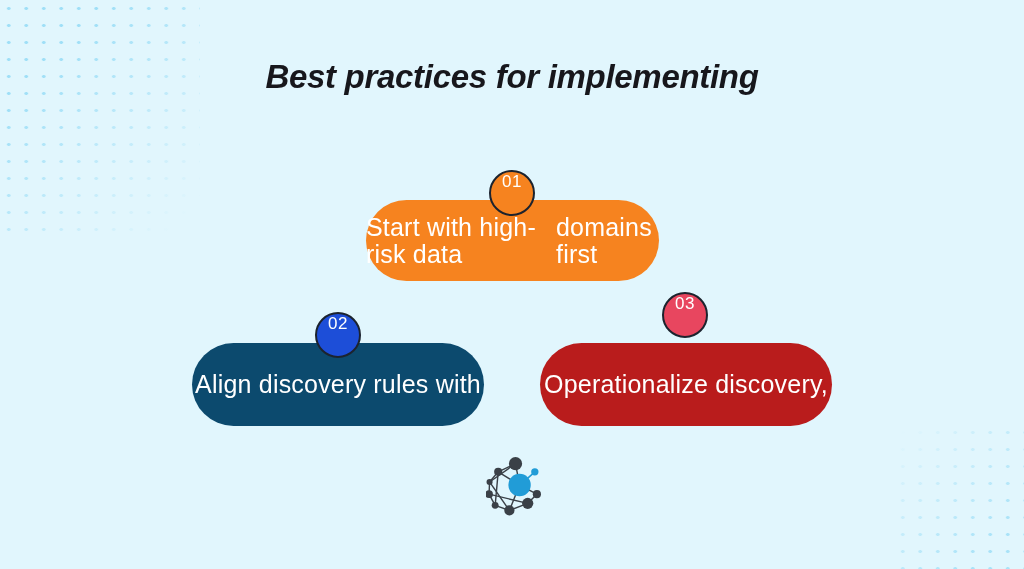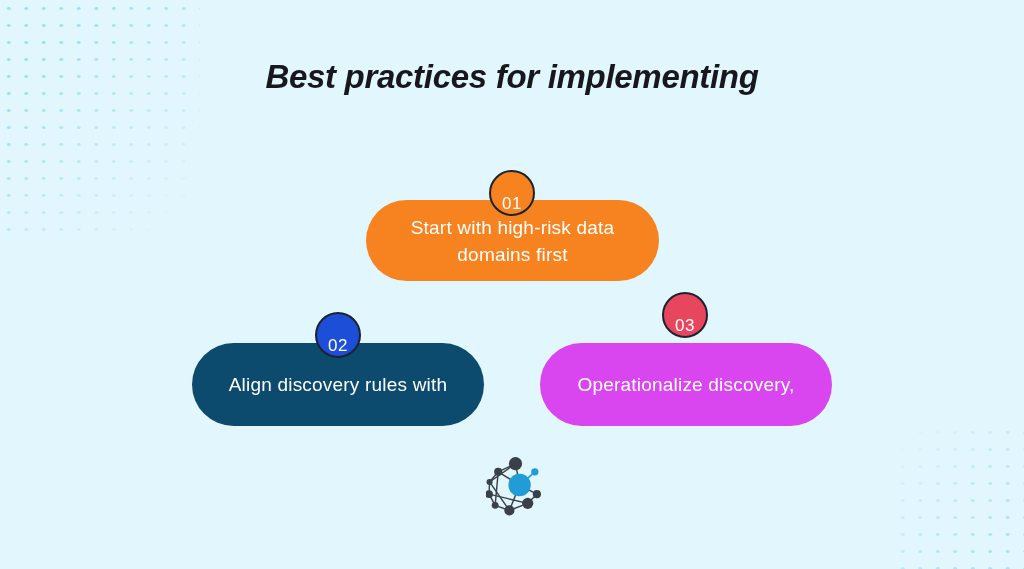--- a/index.html
+++ b/index.html
@@ -32,32 +32,32 @@
     color:#17171c;
     font-size:33px;font-weight:700;line-height:38px;
     letter-spacing:-0.3px;
     font-style:italic;
   }
   .card{position:absolute;}
   .pill{
     position:absolute;
     border-radius:42px;
     color:#ffffff;
-    display:flex;flex-direction:column;align-items:center;justify-content:center;
-    text-align:center;
-    font-size:19px;line-height:27px;
+    display:flex;flex-direction:row;align-items:center;justify-content:center;
+    text-align:left;
+    font-size:25px;line-height:27px;
     letter-spacing:0.2px;
   }
   .badge{
     position:absolute;
     width:42px;height:42px;
     border-radius:50%;
     border:2px solid #1c232e;
     color:#ffffff;
-    display:flex;align-items:flex-end;justify-content:center;
+    display:flex;align-items:flex-start;justify-content:center;
     font-size:17px;letter-spacing:0.5px;
     z-index:2;
   }
   
   .pill-1{left:366px;top:200px;width:293px;height:81px;}
   .badge-1{left:489px;top:170px;}
   
   .pill-2{left:192px;top:343px;width:292px;height:83px;}
   .badge-2{left:315px;top:312px;}
   
@@ -96,21 +96,21 @@
     </div>
     <div class="pill pill-2" style="background: #0c4a6e;">
       <div>Align discovery rules with</div>
     </div>
   </div>
 
   <div class="card">
     <div class="badge badge-3" style="background: rgb(232, 70, 95);">
       <span>03</span>
     </div>
-    <div class="pill pill-3" style="background: #d946ef; gap: 44px;">
+    <div class="pill pill-3" style="background: #b91c1c; gap: 44px;">
       <div>Operationalize discovery,</div>
     </div>
   </div>
 
   <div class="logo">
     <svg viewBox="0 0 57 62" xmlns="http://www.w3.org/2000/svg">
       <g stroke="#3a4047" stroke-width="1.4" fill="none">
         <line x1="29" y1="11" x2="12" y2="19"></line>
         <line x1="12" y1="19" x2="3.5" y2="29"></line>
         <line x1="3.5" y1="29" x2="3" y2="41"></line>

